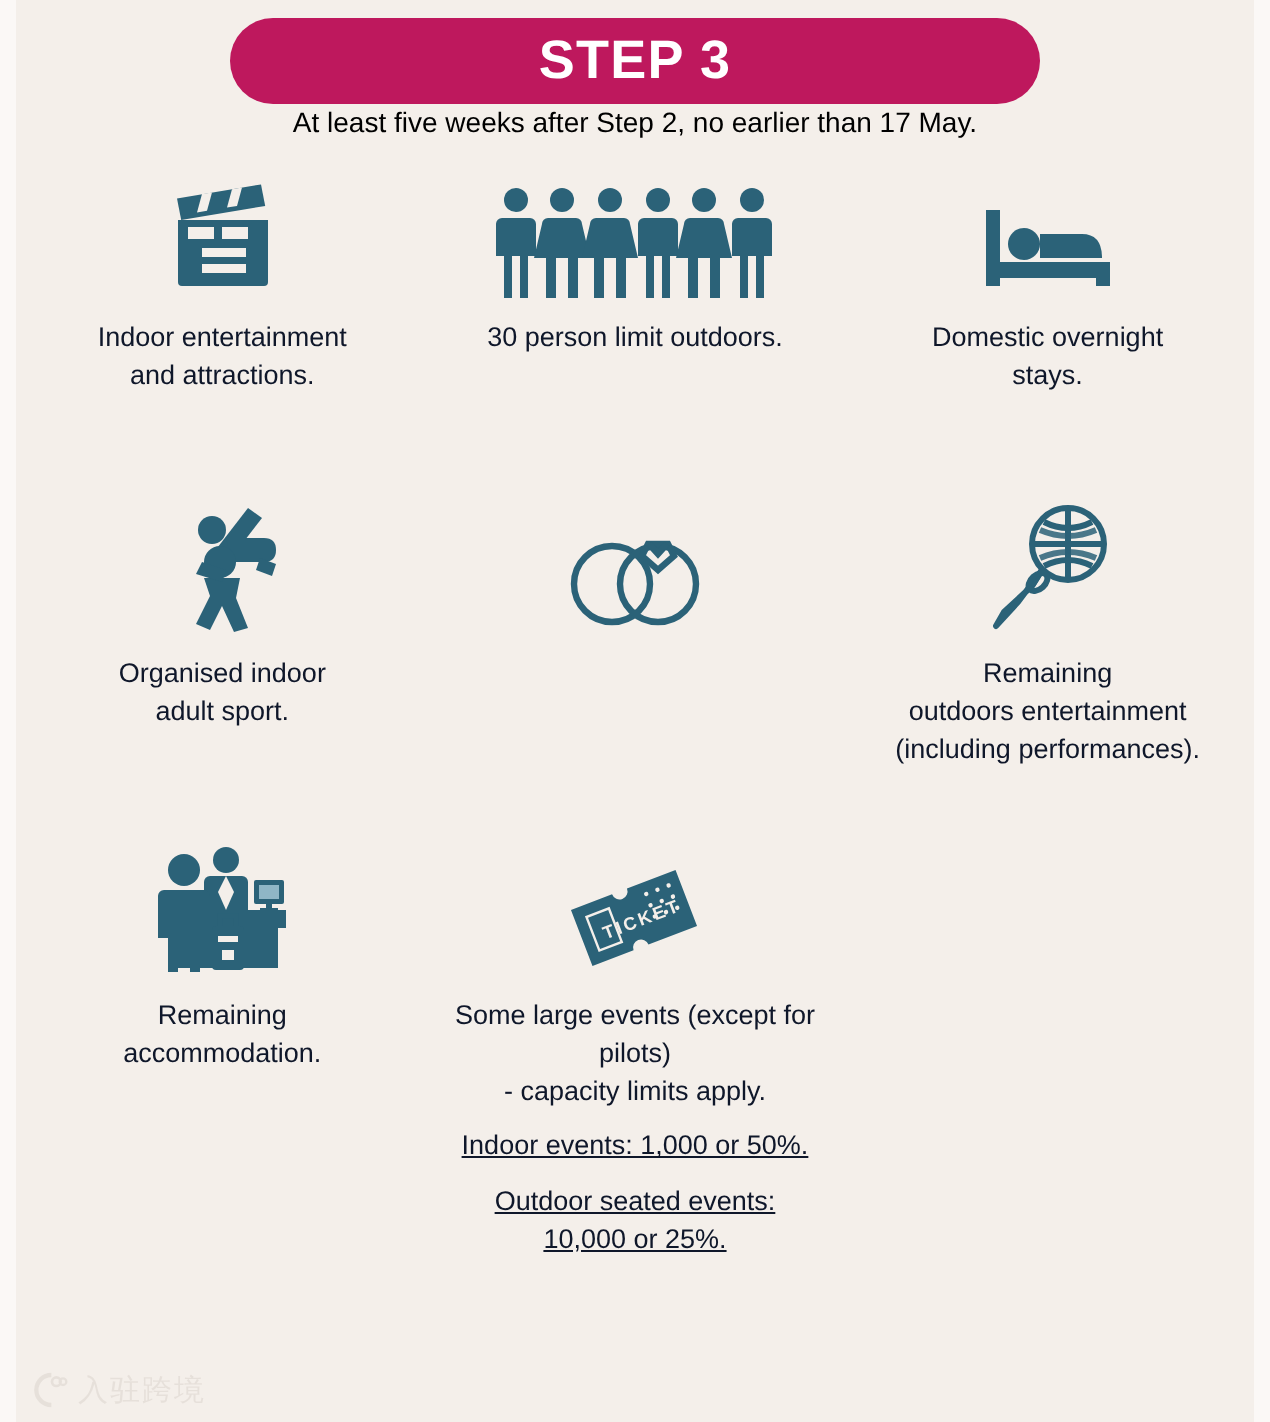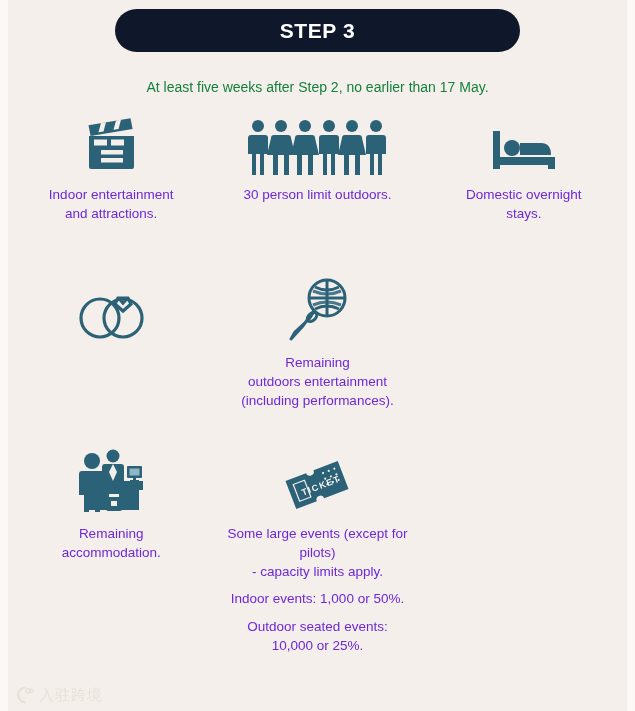--- a/index.html
+++ b/index.html
@@ -26,34 +26,34 @@
   
   .header-wrap {
     padding-top: 9px;
     display: flex;
     justify-content: center;
   }
   .step-pill {
     width: 405px;
     height: 43px;
     border-radius: 22px;
-    background: #0f172a;
+    background: #be185d;
     color: #ffffff;
-    font-size: 21px;
+    font-size: 27px;
     font-weight: bold;
     letter-spacing: 0.6px;
     display: flex;
     align-items: center;
     justify-content: center;
   }
   .subtitle {
-    margin-top: 27px;
+    margin-top: 1px;
     text-align: center;
     font-size: 14px;
-    color: #15803d;
+    color: #000000;
   }
 
   
   .grid {
     margin-top: 14px;
     display: grid;
     grid-template-columns: 1fr 1fr 1fr;
     row-gap: 0px;
   }
   .cell {
@@ -74,29 +74,30 @@
     justify-content: center;
     margin-bottom: 10px;
   }
   .row2 .icon-box { height: 72px; }
   .row3 .icon-box { height: 74px; }
 
   .caption {
     text-align: center;
     font-size: 13.5px;
     line-height: 1.42;
-    color: #6d28d9;
+    color: #0f172a;
   }
   .caption .sub {
     display: block;
     margin-top: 9px;
   }
   .caption .sub2 {
     display: block;
     margin-top: 8px;
+    text-decoration: underline;
   }
   .teal { fill: #2b6278; }
   .teal-stroke { fill: none; stroke: #2b6278; }
 
   
   .watermark {
     position: absolute;
     left: 6px;
     bottom: 6px;
     display: flex;
@@ -193,20 +194,41 @@
       </div>
       <div class="caption">
         <span>Domestic overnight</span><br>
         <span>stays.</span>
       </div>
     </div>
   </div>
 
   <div class="grid row2">
 
+    <div class="cell">
+      <div class="icon-box">
+        <svg width="62" height="66" viewBox="0 0 62 66">
+          <g class="teal">
+
+            <circle cx="26" cy="14" r="7"></circle>
+            <path d="M44 3 L51 8 L34 30 L27 25 Z"></path>
+            <path d="M33 18 L52 18 Q58 18 58 24 Q58 30 52 30 L36 30 Z"></path>
+            <path d="M50 28 L58 31 L56 37 L48 34 Z"></path>
+
+            <circle cx="30" cy="30" r="8"></circle>
+            <path d="M22 38 L40 38 L38 48 L44 63 L37 65 L31 52 L25 64 L18 61 L25 47 Z"></path>
+            <path d="M21 30 L33 34 L31 40 L18 36 Z"></path>
+          </g>
+        </svg>
+      </div>
+      <div class="caption">
+        <span>Organised indoor</span><br>
+        <span>adult sport.</span>
+      </div>
+    </div>
 
     <div class="cell">
       <div class="icon-box">
         <svg width="80" height="60" viewBox="0 0 80 60">
           <g class="teal-stroke" stroke-width="3.2">
             <circle cx="29" cy="35" r="19"></circle>
             <circle cx="52" cy="35" r="19"></circle>
             <path d="M47 15 L57 15 L60 21 L52 28 L44 21 Z"></path>
             <path d="M47.5 15 L52 20 L56.5 15"></path>
           </g>

